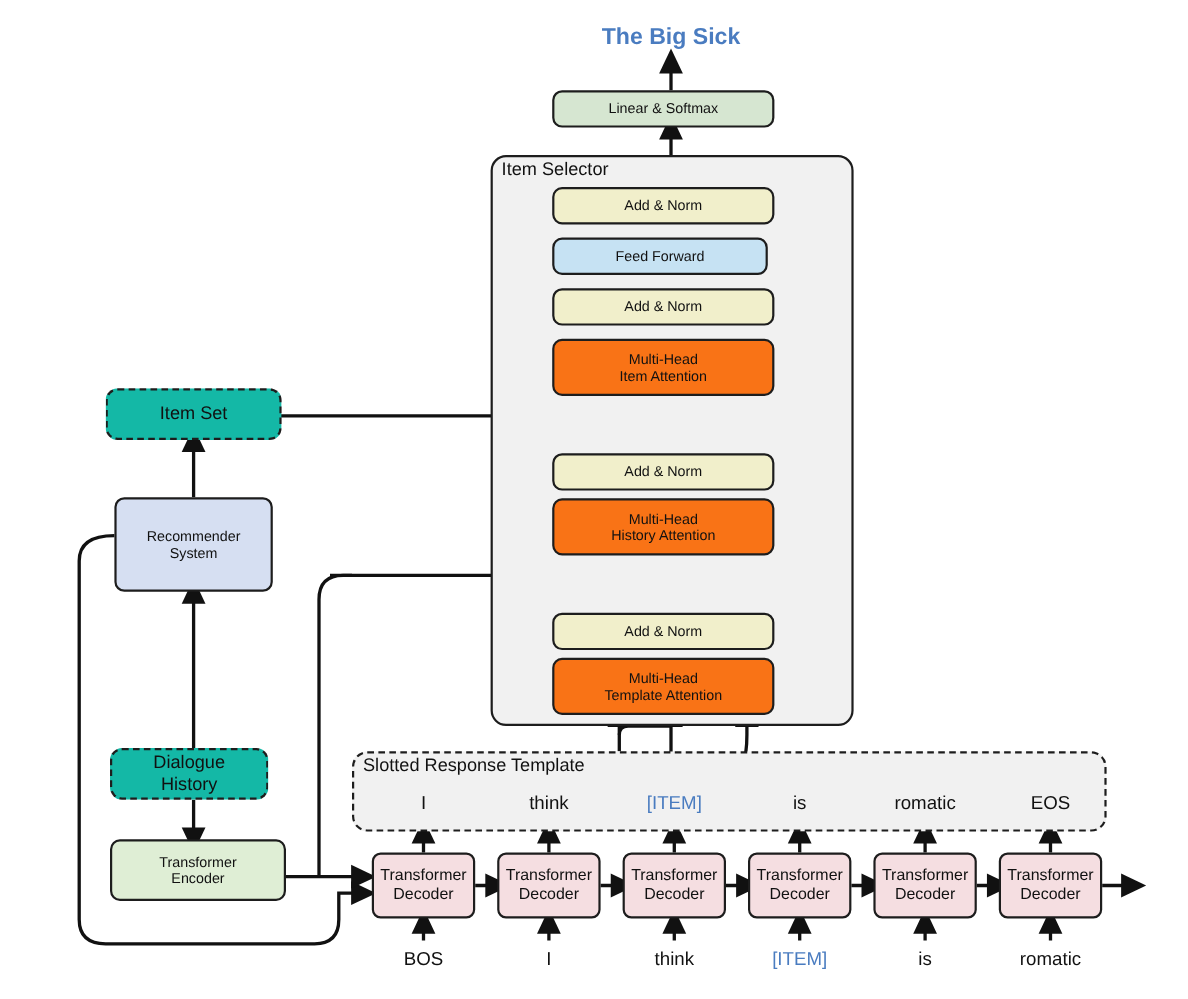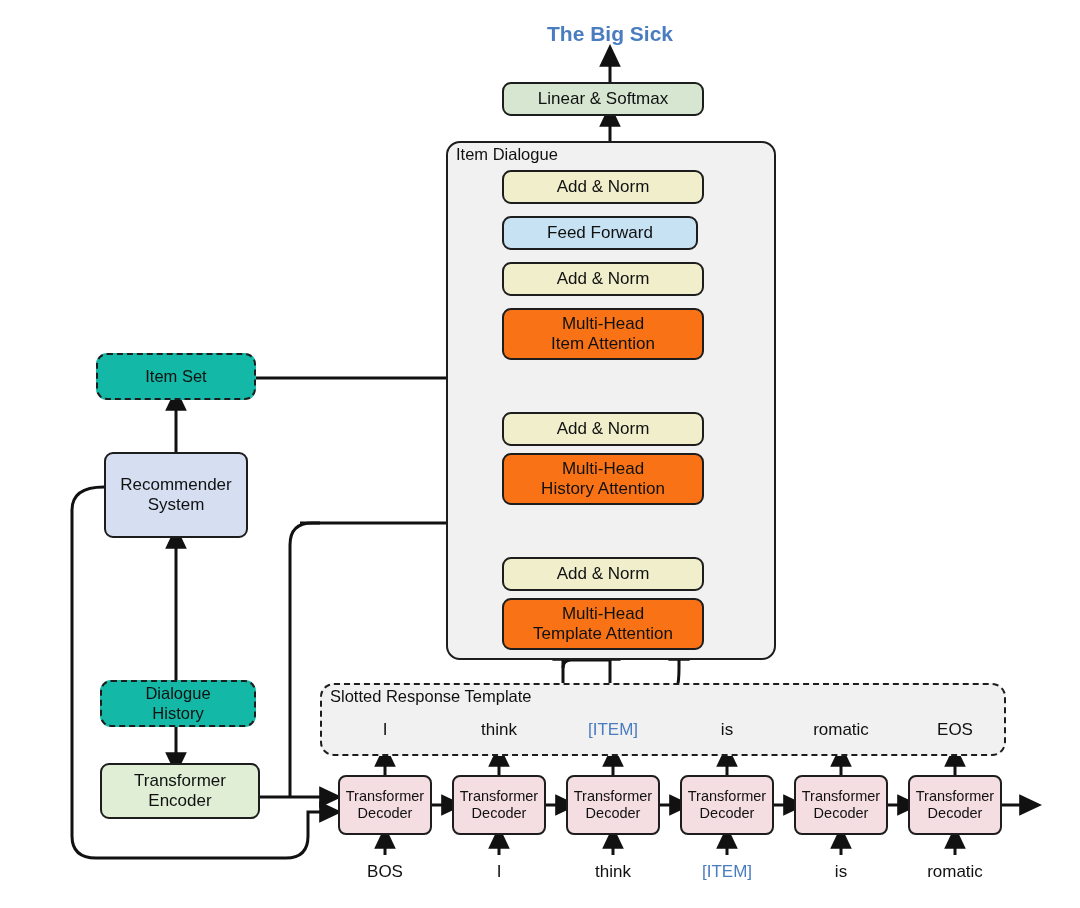--- a/index.html
+++ b/index.html
@@ -2,21 +2,21 @@
 <html><head>
 <meta charset="utf-8">
 <style>
   html,body{margin:0;padding:0;background:#fff;}
   body{width:1080px;height:908px;font-family:"Liberation Sans",sans-serif;color:#111;}
   #stage{position:relative;width:1080px;height:908px;overflow:hidden;}
   svg#wires{position:absolute;left:0;top:0;width:1080px;height:908px;pointer-events:none;}
 
   .node{position:absolute;box-sizing:border-box;display:flex;align-items:center;
         justify-content:center;text-align:center;border:2px solid #1d1d1d;
-        border-radius:9px;font-size:17px;line-height:1.18;z-index:3;}
+        border-radius:9px;font-size:13px;line-height:1.18;z-index:3;}
   .node.two{flex-direction:column;}
   .addnorm{background:#f1efcb;}
   .ff{background:#c6e2f3;}
   .attn{background:#f97316;}
   .linear{background:#d6e6d1;}
   .encoder{background:#dfeed5;}
   .recsys{background:#d6dff2;}
   .decoder{background:#f5dee1;font-size:14.5px;border-radius:8px;}
 
   .group{position:absolute;box-sizing:border-box;border:2px solid #1d1d1d;
@@ -107,21 +107,21 @@
       <path d="M613,775 L613,756" marker-end="url(#ah)"></path>
       <path d="M727,775 L727,756" marker-end="url(#ah)"></path>
       <path d="M841,775 L841,756" marker-end="url(#ah)"></path>
       <path d="M955,775 L955,756" marker-end="url(#ah)"></path>
     </g>
   </svg>
 
   <div class="title" style="left:610px;top:22px;">The Big Sick</div>
 
   <div class="group" style="left:446px;top:141px;width:330px;height:519px;"></div>
-  <div class="group-label" style="left:456px;top:145px;">Item Dialogue</div>
+  <div class="group-label" style="left:456px;top:145px;">Item Selector</div>
 
   <div class="node linear" style="left:502px;top:82px;width:202px;height:34px;">
     <span>Linear &amp; Softmax</span>
   </div>
 
   <div class="node addnorm" style="left:502px;top:170px;width:202px;height:34px;">
     <span>Add &amp; Norm</span>
   </div>
 
   <div class="node ff" style="left:502px;top:216px;width:196px;height:34px;">
@@ -157,21 +157,21 @@
 
   <div class="dashnode" style="left:96px;top:353px;width:160px;height:47px;">
     <span>Item Set</span>
   </div>
 
   <div class="node recsys two" style="left:104px;top:452px;width:144px;height:86px;">
     <span>Recommender</span>
     <span>System</span>
   </div>
 
-  <div class="dashnode two" style="left:100px;top:680px;width:156px;height:47px;">
+  <div class="dashnode two" style="left:100px;top:680px;width:144px;height:47px;">
     <span>Dialogue</span>
     <span>History</span>
   </div>
 
   <div class="node encoder two" style="left:100px;top:763px;width:160px;height:56px;">
     <span>Transformer</span>
     <span>Encoder</span>
   </div>
 
   <div class="group dashed" style="left:320px;top:683px;width:686px;height:73px;"></div>

